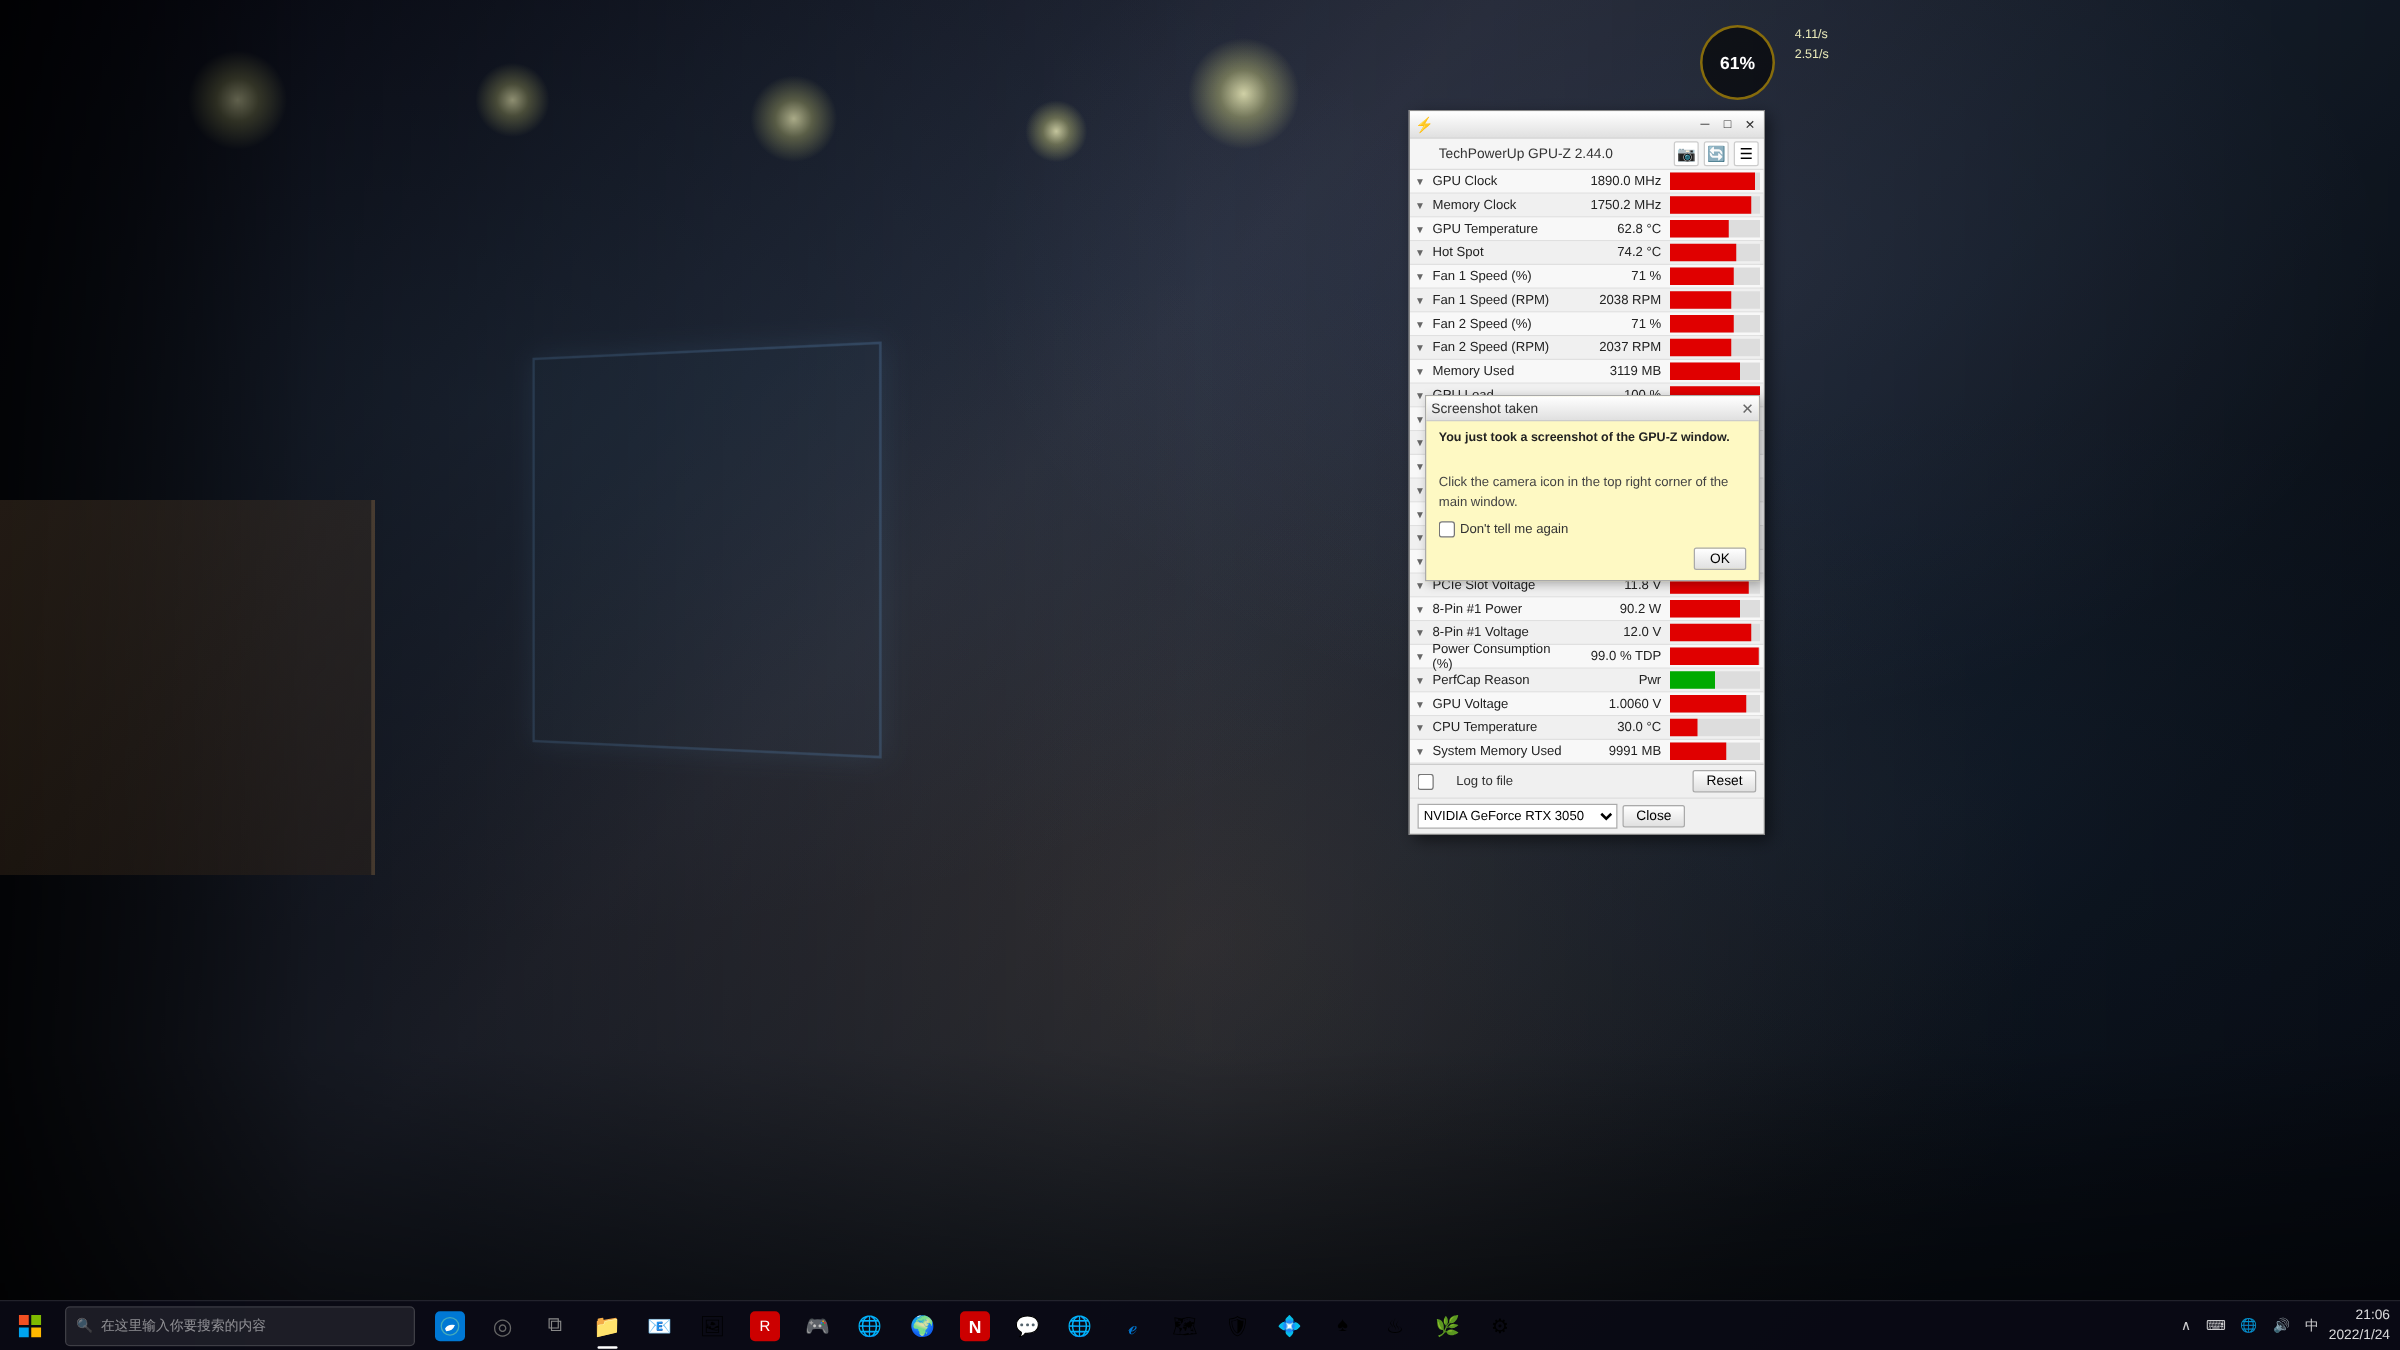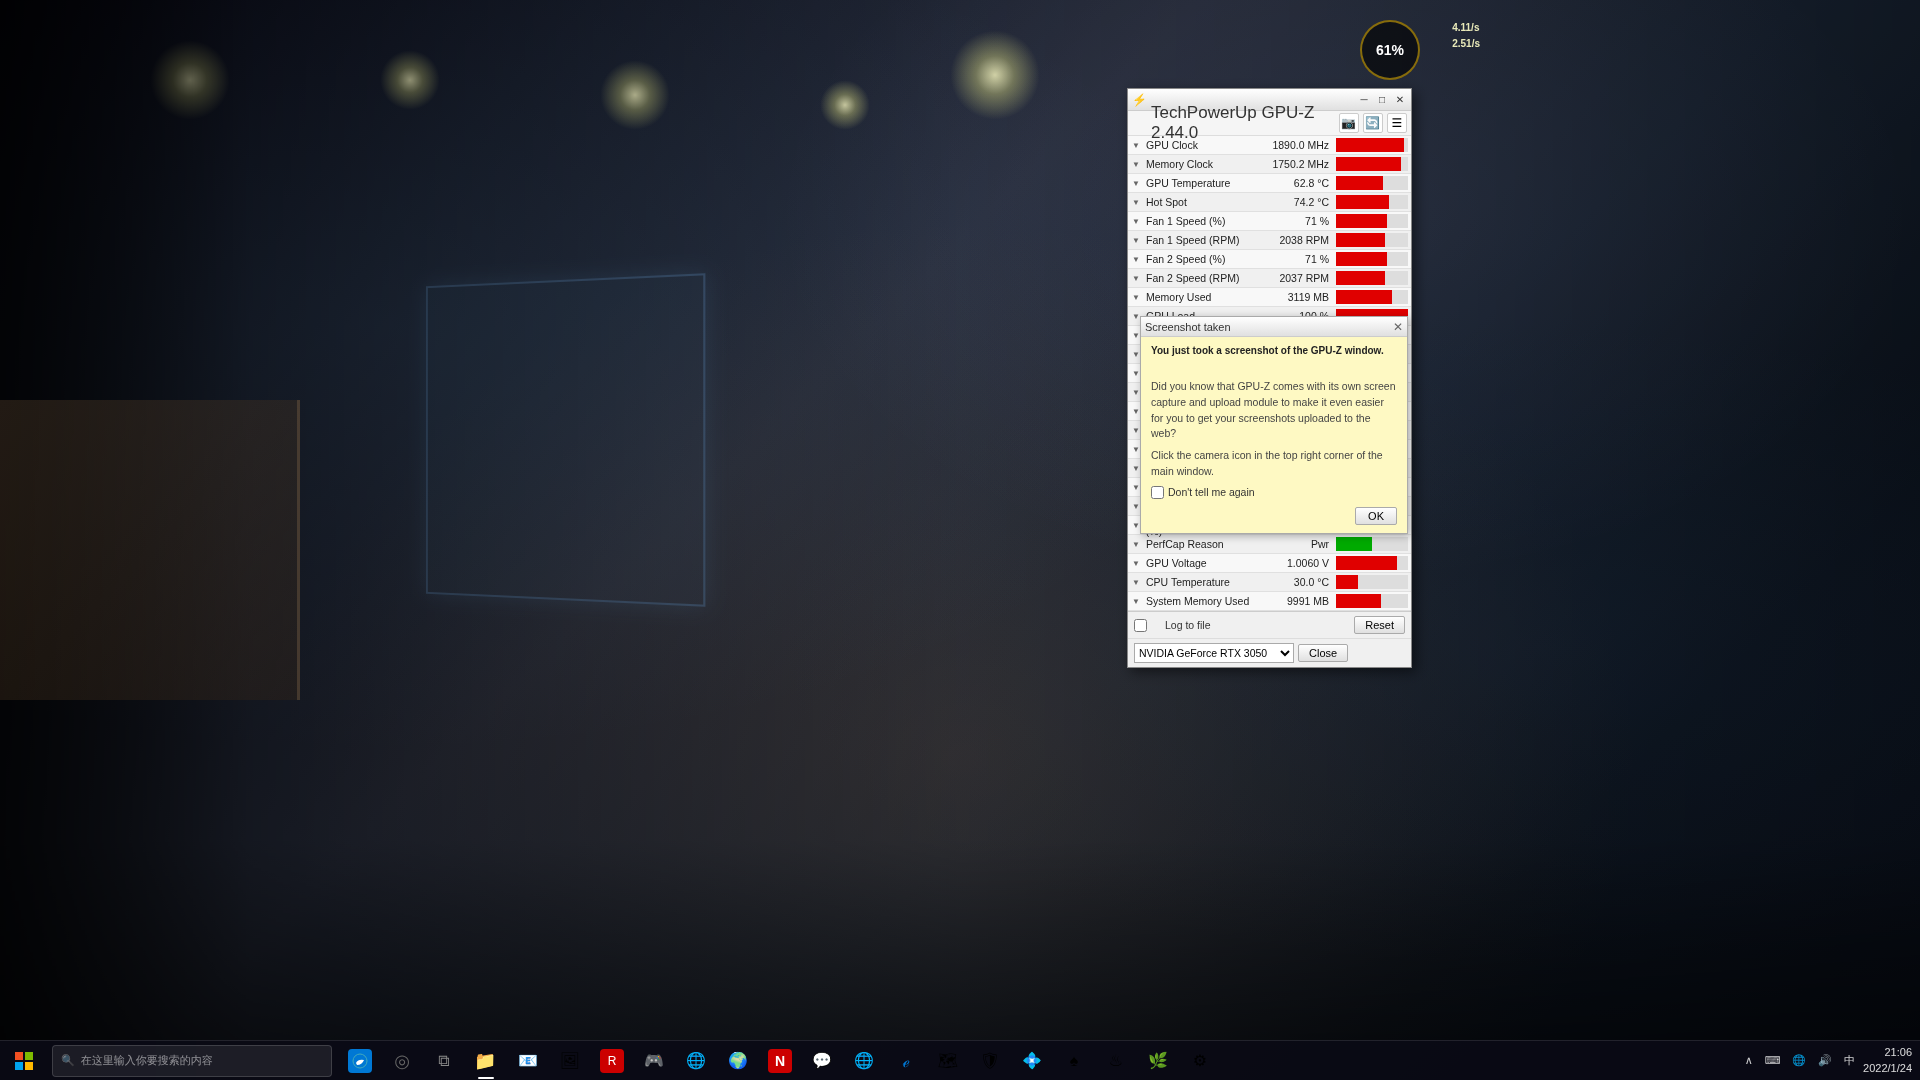--- a/index.html
+++ b/index.html
@@ -83,40 +83,40 @@
     #fps-overlay {
       position: absolute; top: 20px; right: 500px;
       background: rgba(0,0,0,0.6);
       border-radius: 50%;
       width: 60px; height: 60px;
       display: flex; flex-direction: column; align-items: center; justify-content: center;
       border: 2px solid rgba(255,200,0,0.5);
     }
     #fps-overlay .fps-num { font-size: 14px; font-weight: bold; color: #fff; }
     #fps-side {
-      position: absolute; top: 20px; right: 440px;
-      color: rgba(255,255,200,0.9); font-size: 10px; line-height: 1.6; font-weight: bold;
+      position: absolute; top: 20px; right: 457px;
+      color: rgba(255,255,200,0.9); font-size: 10px; line-height: 1.6;
     }
 
     
     #gpuz-window {
       position: absolute; top: 88px; left: 1127px;
       width: 285px;
       background: #f0f0f0;
       border: 1px solid #888;
       box-shadow: 4px 4px 12px rgba(0,0,0,0.5);
       font-size: 11px;
     }
     #gpuz-titlebar {
       height: 22px; background: linear-gradient(to bottom, #fff 0%, #e0e0e0 100%);
       border-bottom: 1px solid #ccc;
       display: flex; align-items: center; padding: 0 4px; gap: 4px;
     }
     #gpuz-titlebar .title-icon { font-size: 12px; }
-    #gpuz-titlebar .title-text { font-size: 17px; color: #333; flex: 1; margin-top: 46px; }
+    #gpuz-titlebar .title-text { font-size: 11px; color: #333; flex: 1; margin-top: 46px; }
     .win-btn {
       width: 14px; height: 14px; display: flex; align-items: center; justify-content: center;
       font-size: 10px; cursor: pointer; color: #333;
     }
     #gpuz-tabs {
       background: #e8e8e8;
       border-bottom: 1px solid #ccc;
       display: flex;
     }
     .gpuz-tab {
@@ -549,21 +549,20 @@
   </div>
 </div>
 
 <div id="screenshot-dialog">
   <div id="screenshot-dialog-title">
     <span>Screenshot taken</span>
     <span class="dlg-close">✕</span>
   </div>
   <div id="screenshot-dialog-body">
     <div class="dlg-title-text">You just took a screenshot of the GPU-Z window.</div>
-    <p>Did you know that GPU-Z comes with its own screen capture and upload module to make it even easier for you to get your screenshots uploaded to the web?</p>
     <p>Click the camera icon in the top right corner of the main window.</p>
     <div class="dlg-checkbox-row">
       <input type="checkbox" style="">
       <label>Don't tell me again</label>
     </div>
     <div class="dlg-buttons">
       <button class="dlg-btn">OK</button>
     </div>
   </div>
 </div>

